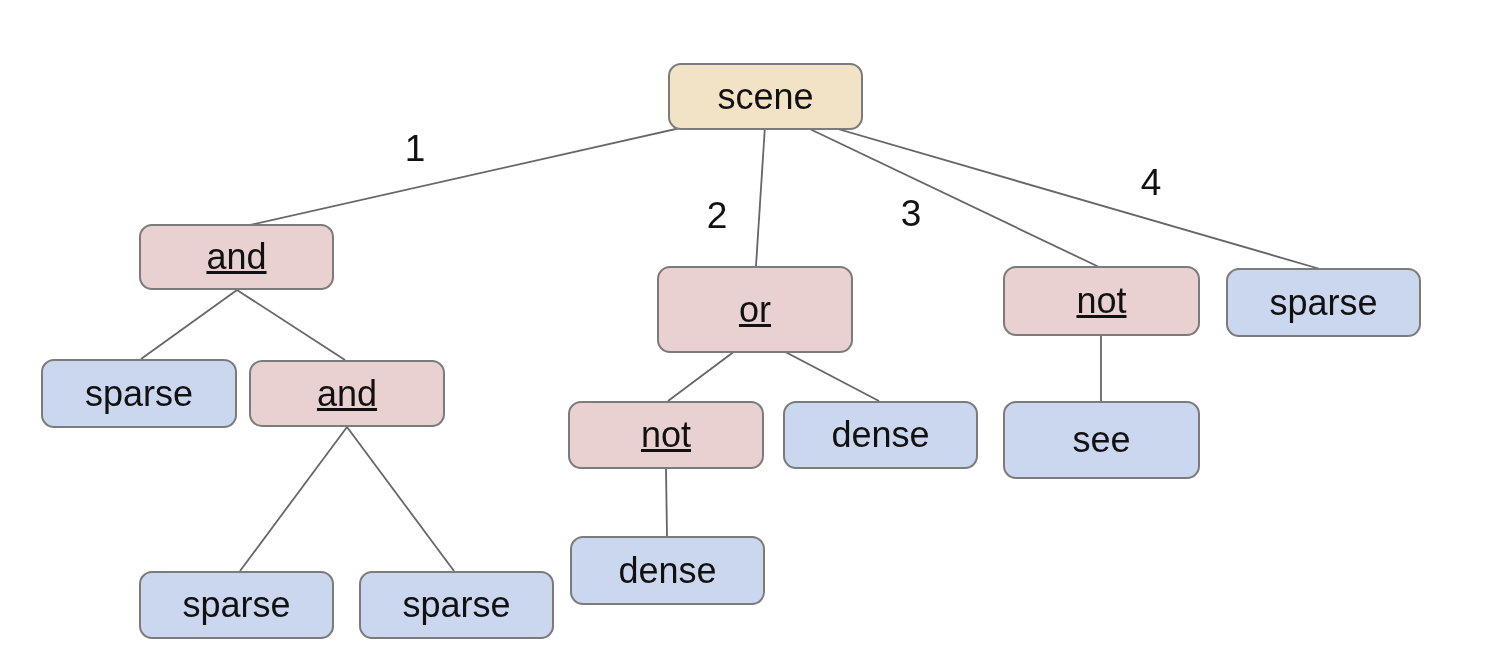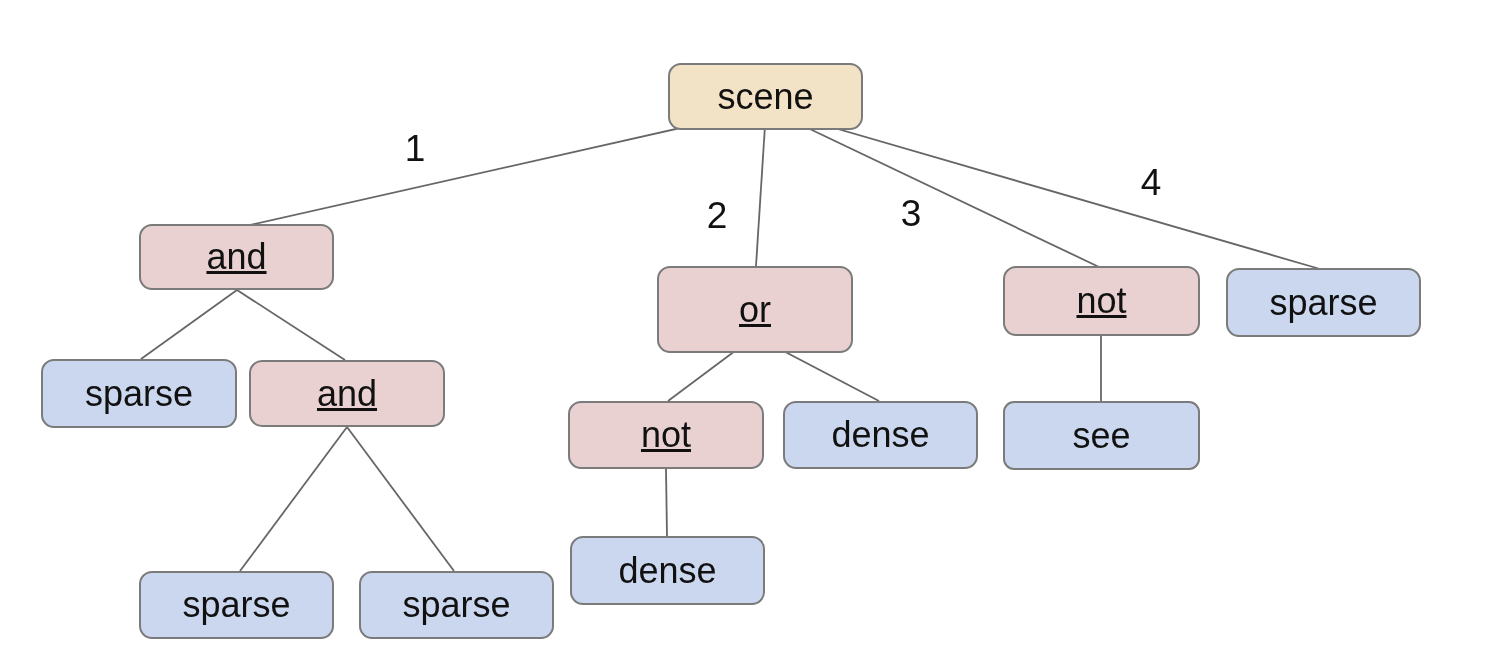--- a/index.html
+++ b/index.html
@@ -89,17 +89,17 @@
   <div class="node operator" style="left:657px; top:266px; width:196px; height:87px;">or</div>
 
   <div class="node operator" style="left:568px; top:401px; width:196px; height:68px;">not</div>
 
   <div class="node leaf" style="left:570px; top:536px; width:195px; height:69px;">dense</div>
 
   <div class="node leaf" style="left:783px; top:401px; width:195px; height:68px;">dense</div>
 
   <div class="node operator" style="left:1003px; top:266px; width:197px; height:70px;">not</div>
 
-  <div class="node leaf" style="left:1003px; top:401px; width:197px; height:69px;border-radius:11px;">see</div>
+  <div class="node leaf" style="left:1003px; top:401px; width:197px; height:78px;">see</div>
 
   <div class="node leaf" style="left:1226px; top:268px; width:195px; height:69px;">sparse</div>
 
 </div>
 
 </body></html>

